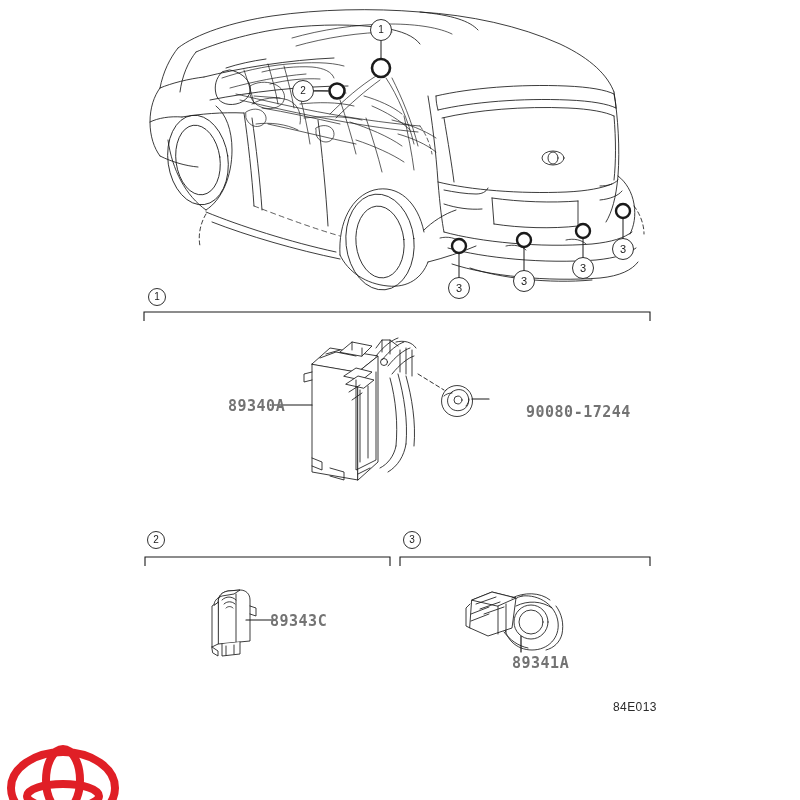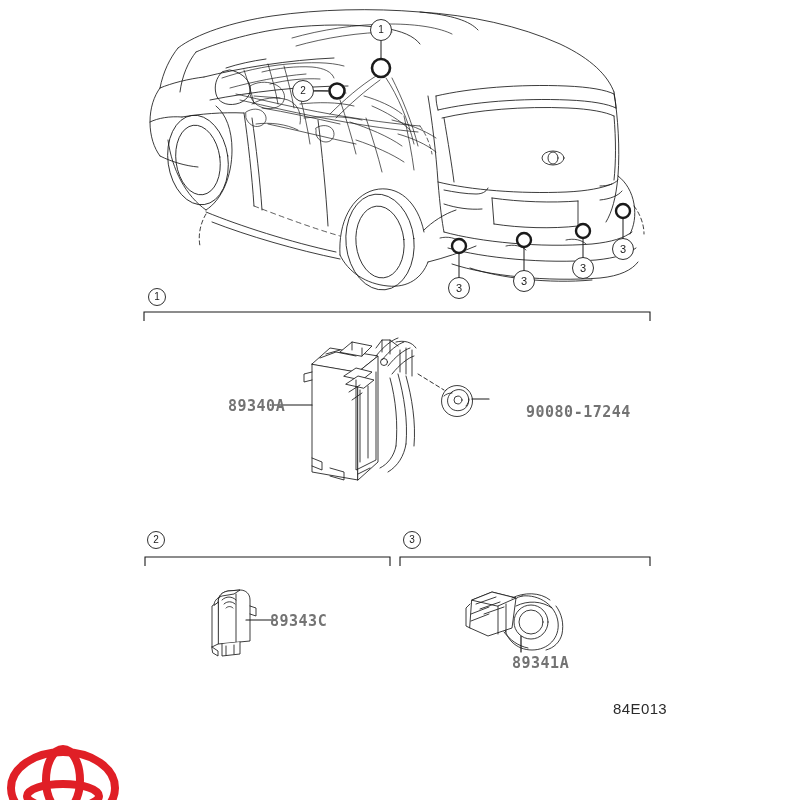--- a/index.html
+++ b/index.html
@@ -37,21 +37,21 @@
   }
   .partnum {
     font-family: "DejaVu Sans Mono", monospace;
     font-weight: bold;
     font-size: 15px;
     letter-spacing: 0.5px;
     color: #737373;
   }
   .diagcode {
     font-family: "Liberation Sans", sans-serif;
-    font-size: 15px;
+    font-size: 12px;
     color: #2b2b2b;
     letter-spacing: 0.4px;
   }
   .footer-text {
     font-family: "Liberation Sans", sans-serif;
     font-size: 46px;
     color: #111111;
     letter-spacing: 0px;
   }
   .callout-num {

